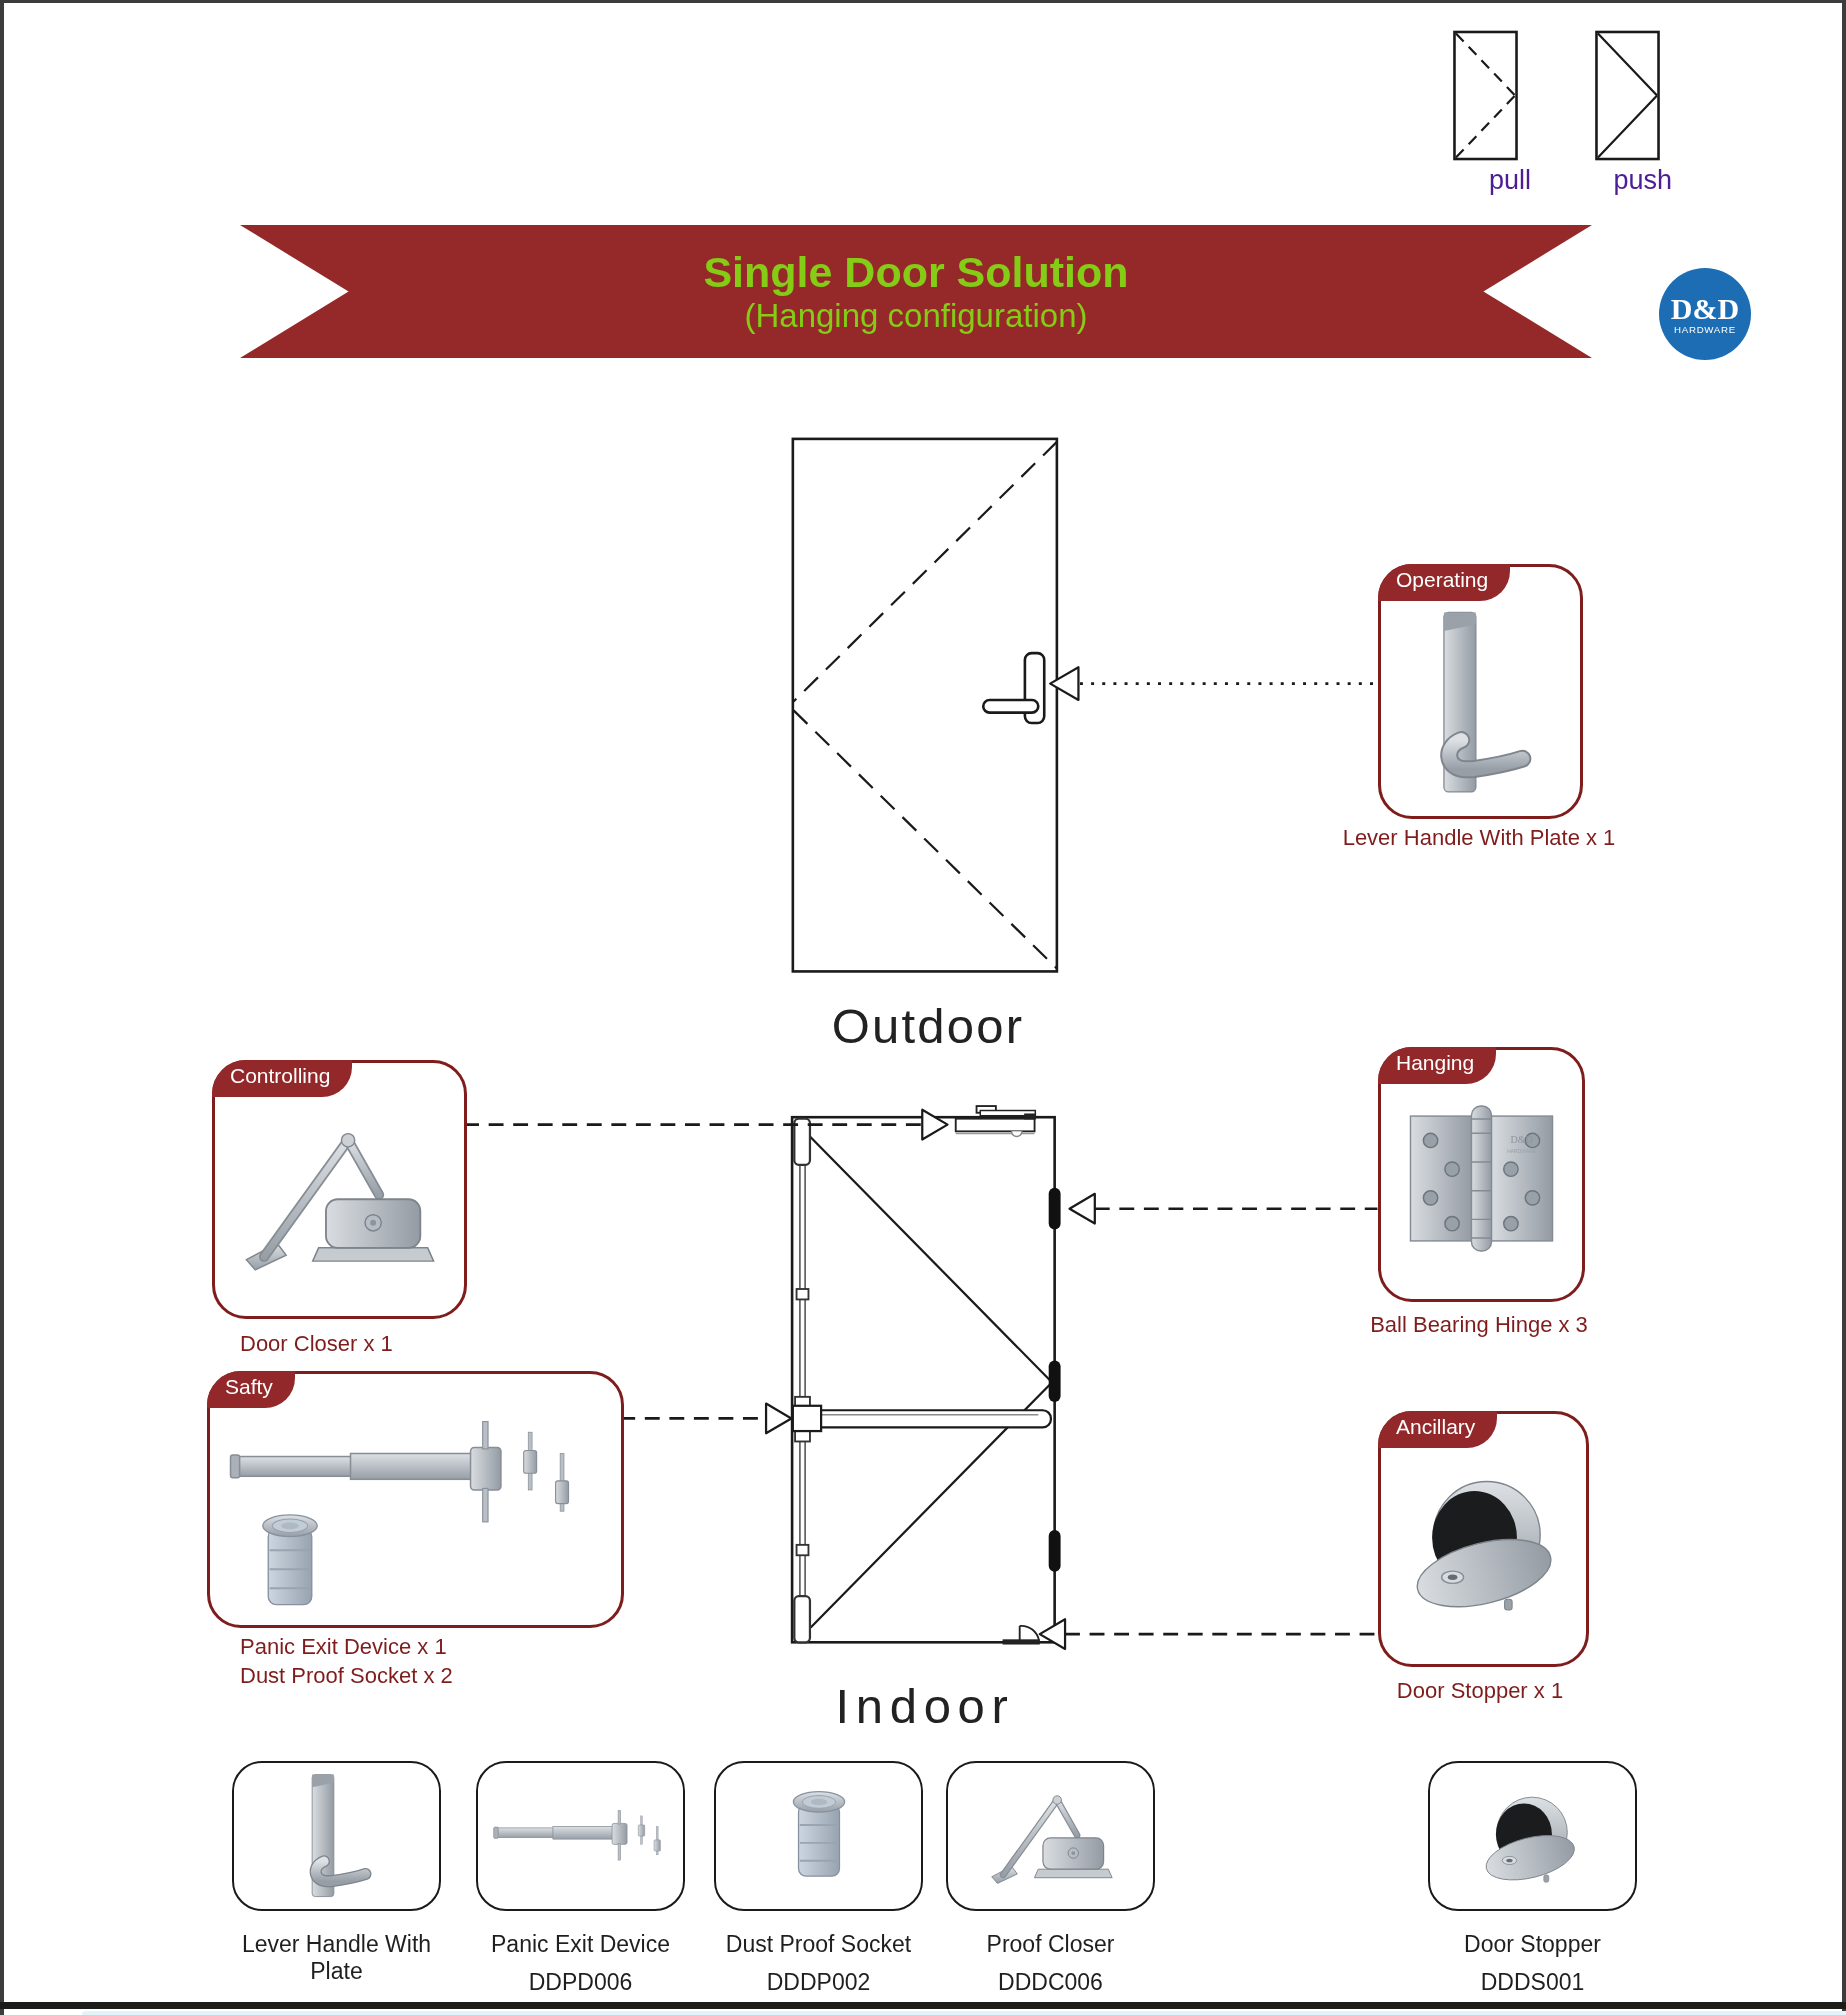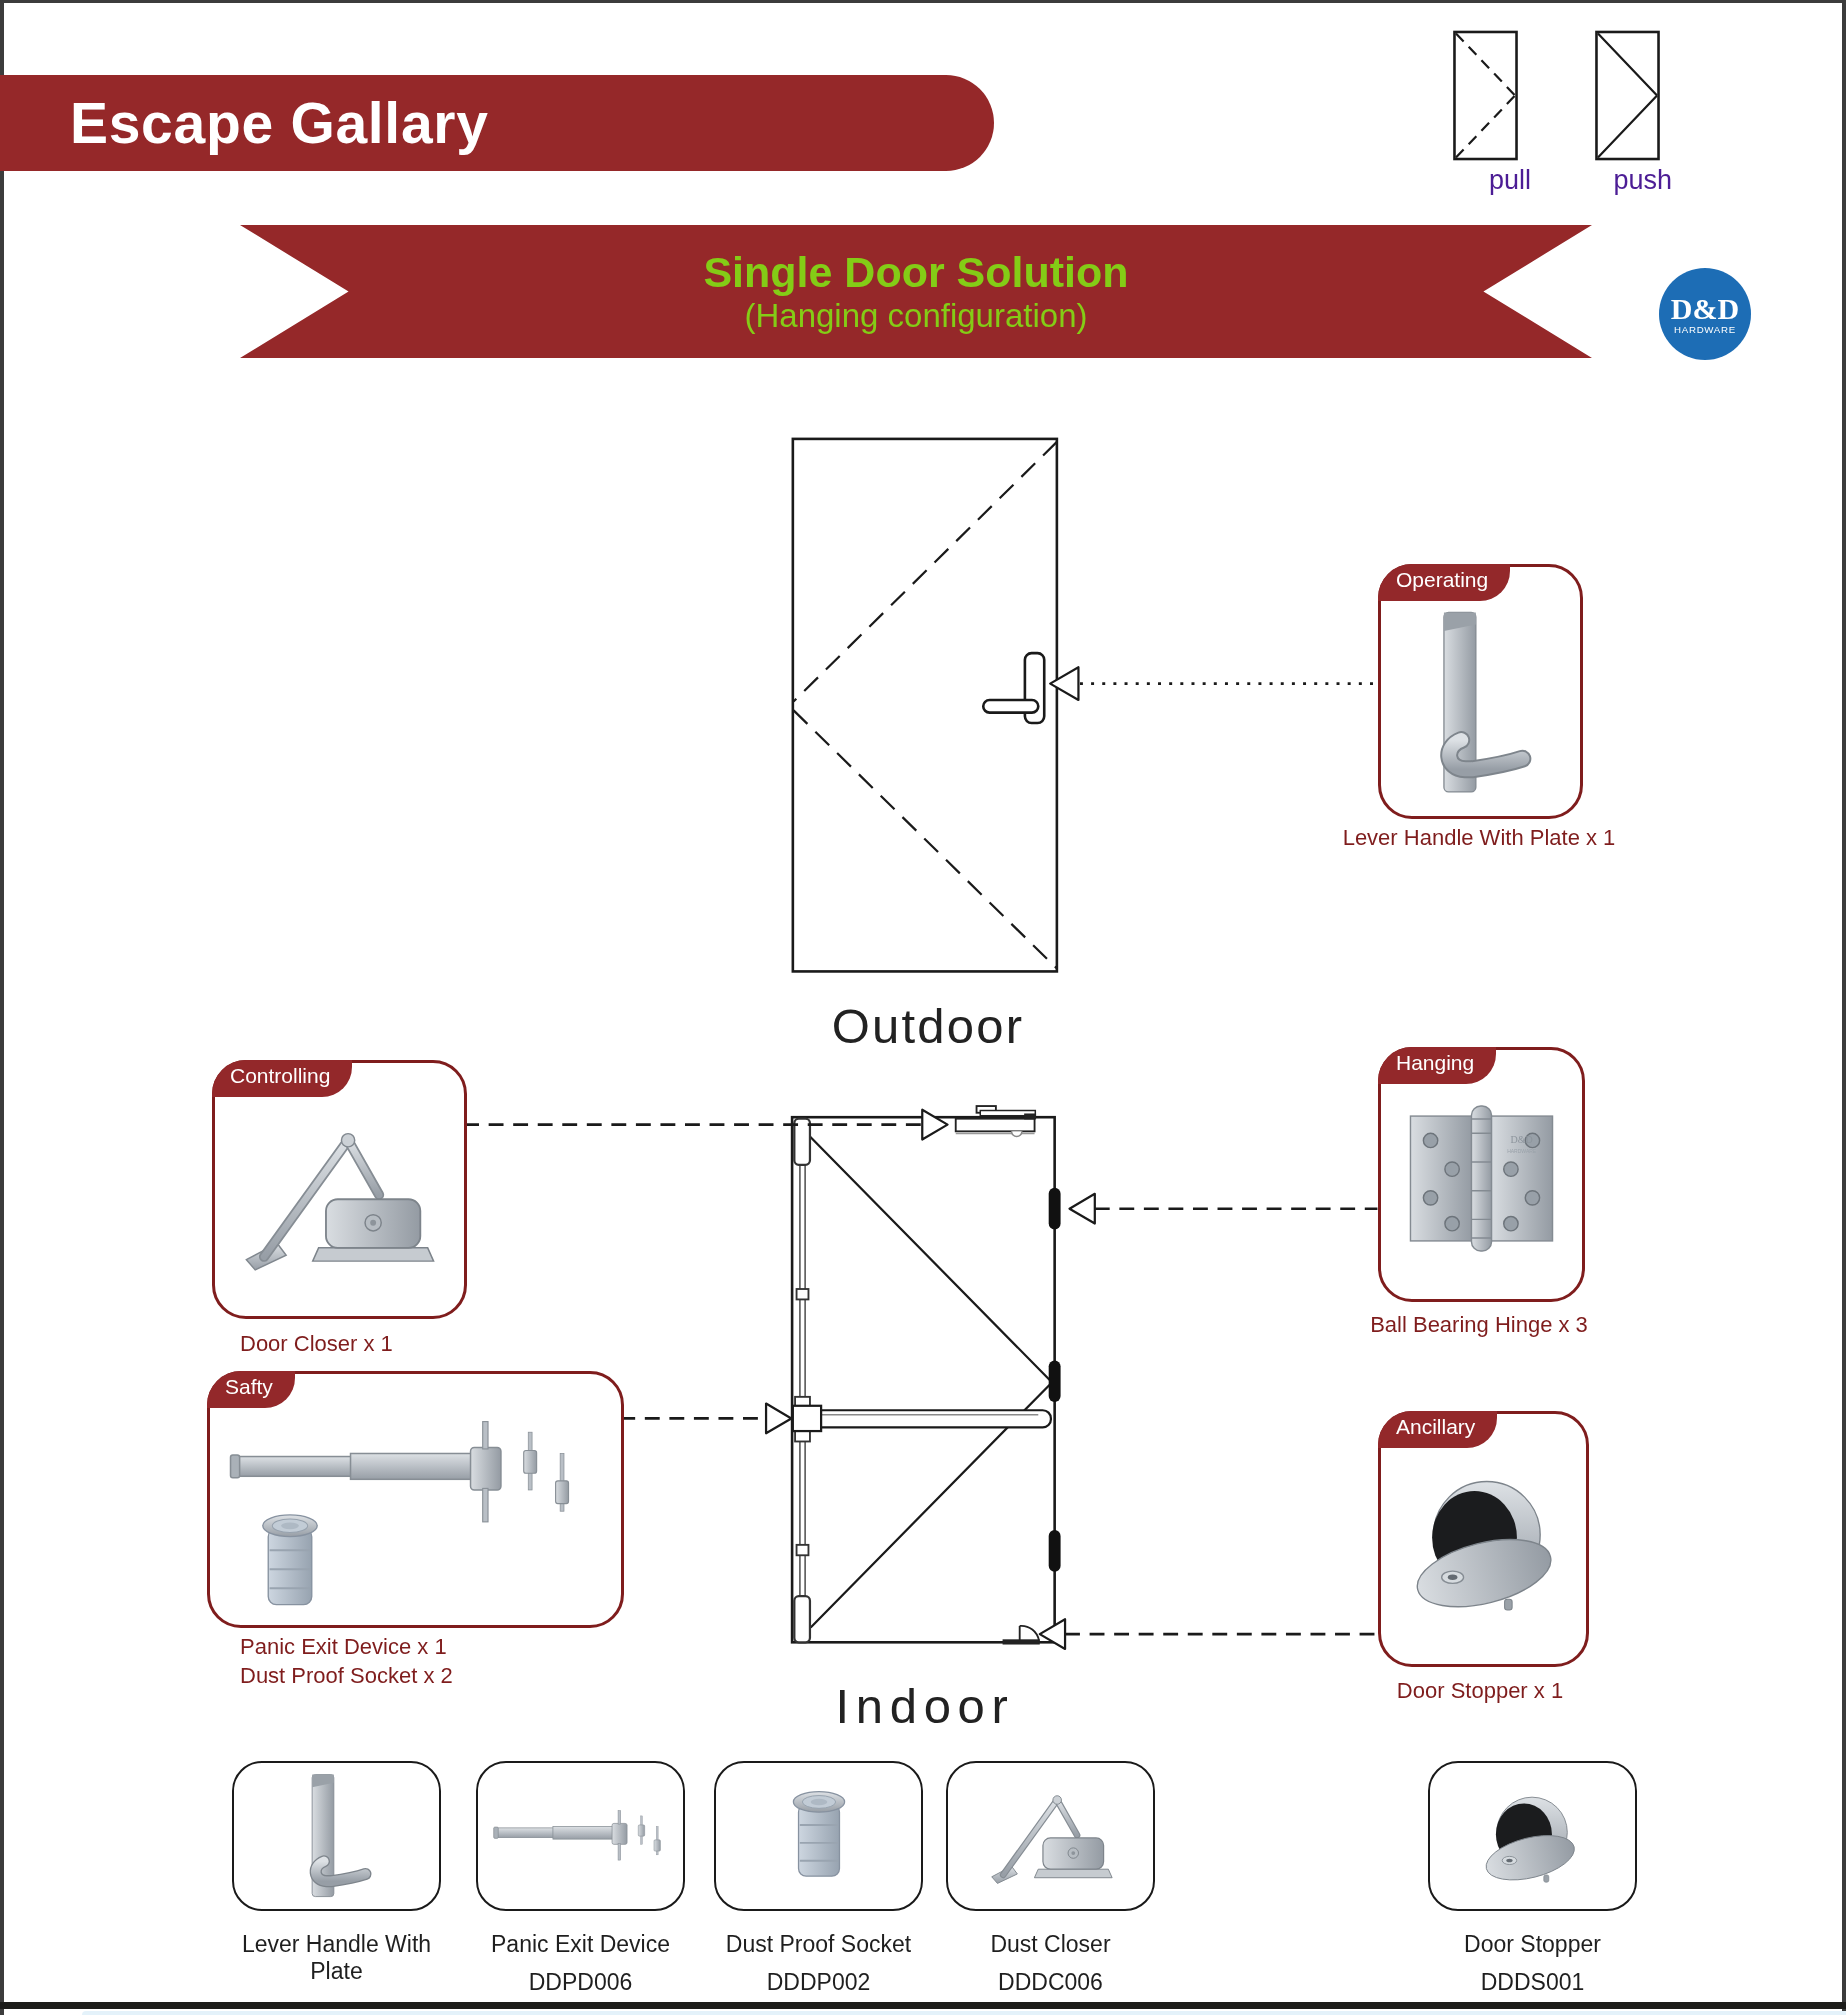--- a/index.html
+++ b/index.html
@@ -133,23 +133,20 @@
       <ellipse cx="74" cy="158" rx="16" ry="9" fill="#d6dbdf" stroke="#868d94" stroke-width="2"></ellipse>
       <ellipse cx="74" cy="158" rx="7" ry="4" fill="#646b72"></ellipse>
       <rect x="150" y="190" width="11" height="16" rx="4" fill="#9aa1a8" stroke="#7d848b" stroke-width="1.5"></rect>
     </symbol>
   </svg>
 
   <div class="edge" style="left:0;top:0;width:3.7px;height:2015px;"></div>
   <div class="edge" style="left:0;top:0;width:1846px;height:3px;"></div>
   <div class="edge" style="left:1842px;top:0;width:3.7px;height:2015px;"></div>
 
-  <div id="banner" class="abs">
-    <div class="t">Escape Gallary</div>
-  </div>
 
   <div class="abs" style="left:1453px;top:30px;">
     <svg width="65" height="131" viewBox="0 0 88 176">
       <rect x="2" y="2" width="84" height="172" fill="#fff" stroke="#1a1a1a" stroke-width="3.5"></rect>
       <path d="M4 4 L84 88 M4 172 L84 88" fill="none" stroke="#1a1a1a" stroke-width="3" stroke-dasharray="15 10"></path>
     </svg>
   </div>
   <div class="abs legend-label" style="left:1442px;top:165px;">pull</div>
   <div class="abs" style="left:1595px;top:30px;">
     <svg width="65" height="131" viewBox="0 0 88 176">
@@ -326,21 +323,21 @@
     <div class="pname">Dust Proof Socket</div>
     <div class="pcode">DDDP002</div>
   </div>
 
   <div class="product" style="left:946px;">
     <div class="pbox">
       <svg width="128" height="109" viewBox="0 0 270 230">
           <use href="#sym-closer"></use>
         </svg>
     </div>
-    <div class="pname">Dust Closer</div>
+    <div class="pname">Proof Closer</div>
     <div class="pcode">DDDC006</div>
   </div>
 
 
   <div class="product" style="left:1428px;">
     <div class="pbox">
       <svg width="113" height="95" viewBox="0 0 250 210">
           <use href="#sym-stopper"></use>
         </svg>
     </div>

